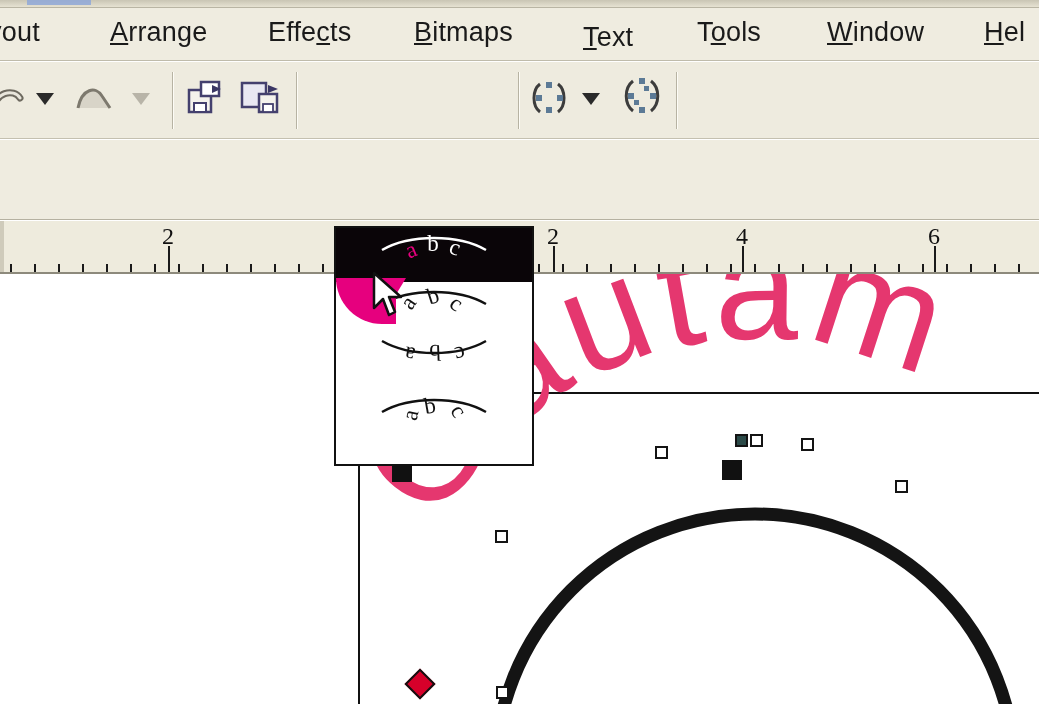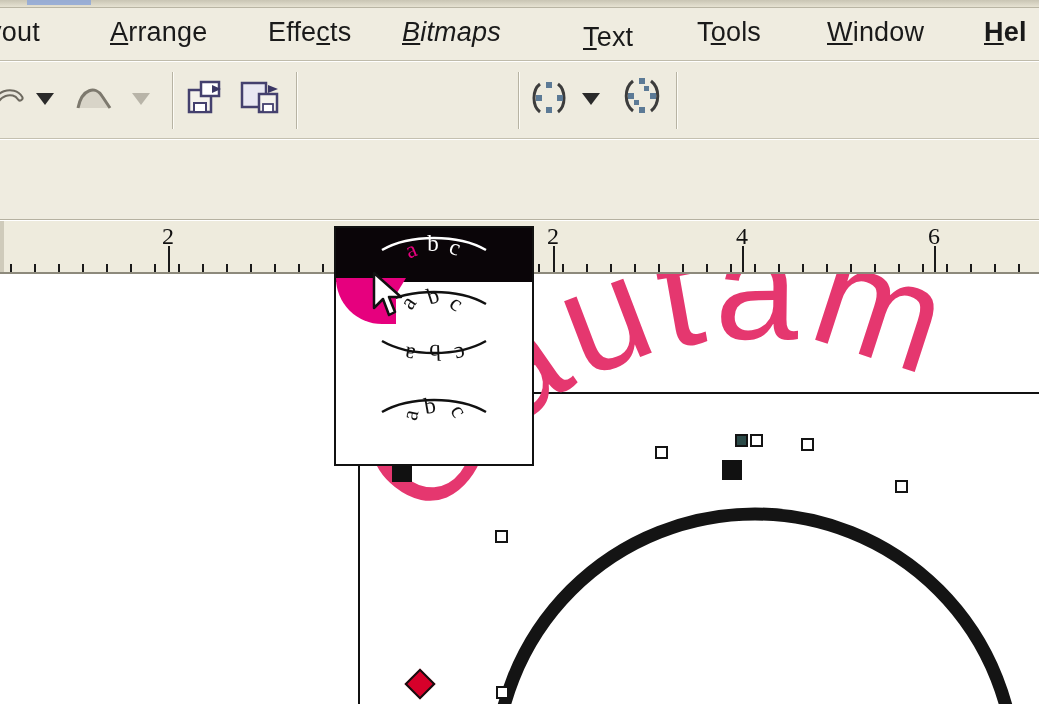--- a/index.html
+++ b/index.html
@@ -154,25 +154,25 @@
 
   <div class="chrome-strip">
     <div class="blue"></div>
   </div>
 
   <div class="menubar">
     <div class="menu-items" id="menuItems">
         <div class="menu-item" style="position: absolute; left: -12px; top: 9px;">yout</div>
         <div class="menu-item" style="position: absolute; left: 110px; top: 9px;"><u>A</u>rrange</div>
         <div class="menu-item" style="position: absolute; left: 268px; top: 9px;">Effe<u>c</u>ts</div>
-        <div class="menu-item" style="position: absolute; left: 402px; top: 9px; font-style: italic;"><u>B</u>itmaps</div>
+        <div class="menu-item" style="position: absolute; left: 414px; top: 9px;"><u>B</u>itmaps</div>
         <div class="menu-item" style="position: absolute; left: 583px; top: 14px;"><u>T</u>ext</div>
         <div class="menu-item" style="position: absolute; left: 697px; top: 9px;">T<u>o</u>ols</div>
         <div class="menu-item" style="position: absolute; left: 827px; top: 9px;"><u>W</u>indow</div>
-        <div class="menu-item" style="position: absolute; left: 984px; top: 9px; font-weight: bold;"><u>H</u>el</div>
+        <div class="menu-item" style="position: absolute; left: 984px; top: 9px;"><u>H</u>el</div>
       </div>
   </div>
 
   <div class="toolbar1">
 
     <div class="undo-wrap" style="left:-14px; top:16px;">
       <span class="arrow-icon">
         <svg width="40" height="38" viewBox="0 0 40 38">
           <path d="M8 33 C8 14,28 10,34 20" fill="none" stroke="#6e6a60" stroke-width="7" stroke-linecap="round"></path>
           <path d="M8 33 C8 14,28 10,34 20" fill="none" stroke="#e9e6dc" stroke-width="3" stroke-linecap="round"></path>

